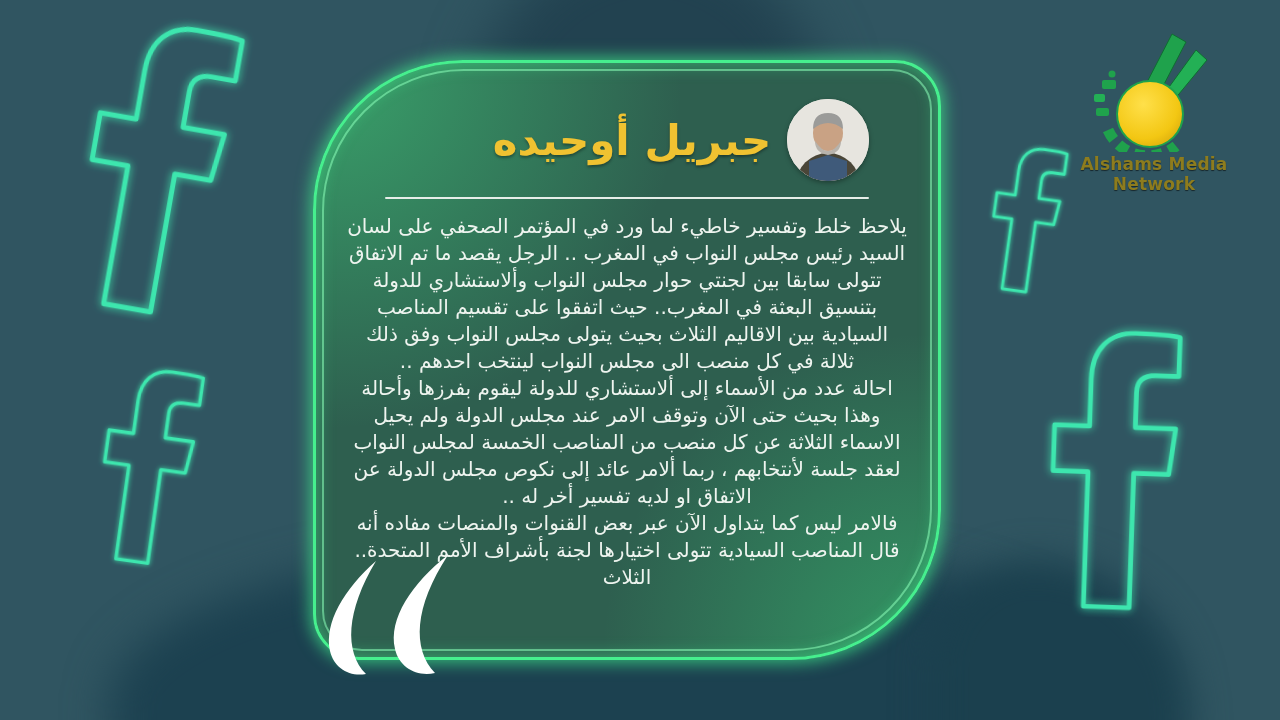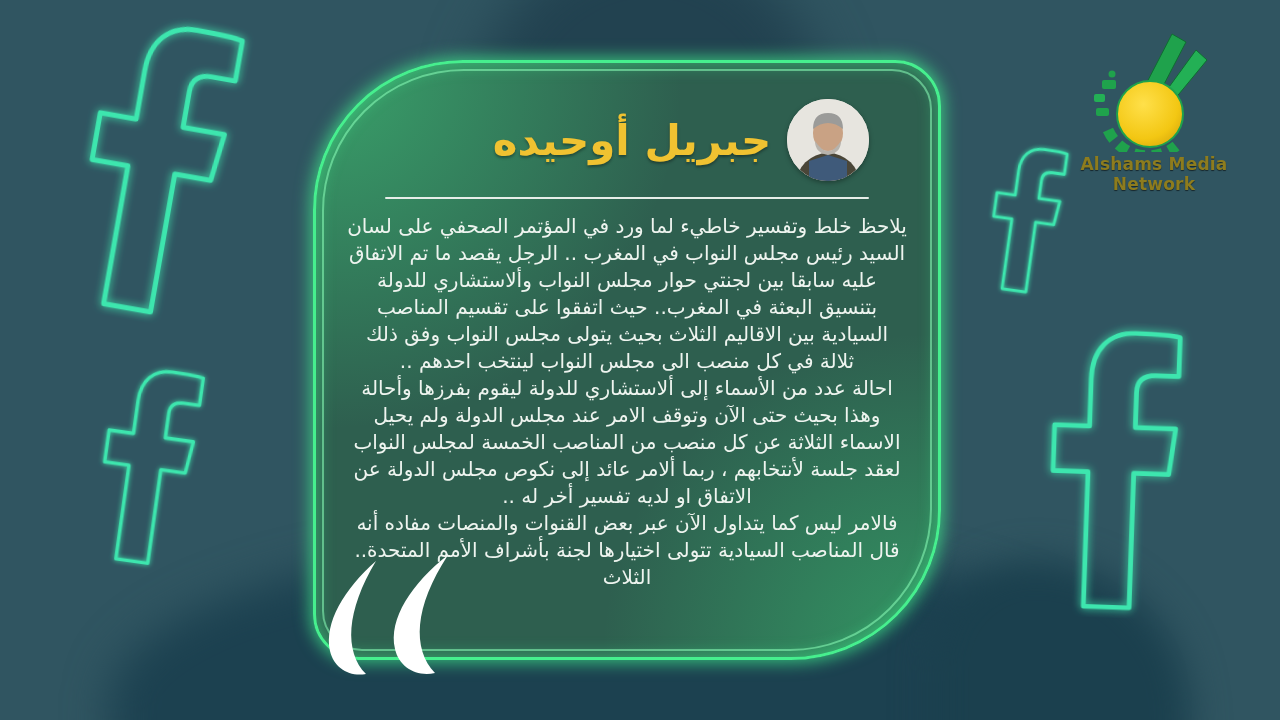--- a/index.html
+++ b/index.html
@@ -152,21 +152,21 @@
         </svg>
       </div>
       <div class="card-title">جبريل أوحيده</div>
     </div>
 
     <div class="divider"></div>
 
     <div class="body-text">
       <div class="line">يلاحظ خلط وتفسير خاطيء لما ورد في المؤتمر الصحفي على لسان</div>
       <div class="line">السيد رئيس مجلس النواب في المغرب .. الرجل يقصد ما تم الاتفاق</div>
-      <div class="line">عليه سابقا بين لجنتي حوار مجلس  النواب وألاستشاري للدولة</div>
+      <div class="line">تتولى سابقا بين لجنتي حوار مجلس  النواب وألاستشاري للدولة</div>
       <div class="line">بتنسيق البعثة في المغرب.. حيث اتفقوا على تقسيم المناصب</div>
       <div class="line">السيادية بين الاقاليم الثلاث بحيث يتولى مجلس النواب وفق ذلك</div>
       <div class="line">ثلالة في كل منصب الى مجلس النواب لينتخب احدهم ..</div>
       <div class="line">احالة عدد من الأسماء إلى ألاستشاري للدولة  ليقوم بفرزها وأحالة</div>
       <div class="line">وهذا بحيث حتى الآن وتوقف الامر عند مجلس الدولة ولم يحيل</div>
       <div class="line">الاسماء الثلاثة عن كل منصب من المناصب الخمسة لمجلس النواب</div>
       <div class="line">لعقد جلسة لأنتخابهم ، ربما ألامر عائد إلى نكوص مجلس الدولة عن</div>
       <div class="line">الاتفاق او لديه تفسير أخر له ..</div>
       <div class="line">فالامر ليس كما يتداول الآن عبر بعض القنوات والمنصات مفاده أنه</div>
       <div class="line">قال المناصب السيادية تتولى اختيارها لجنة بأشراف الأمم المتحدة..</div>

